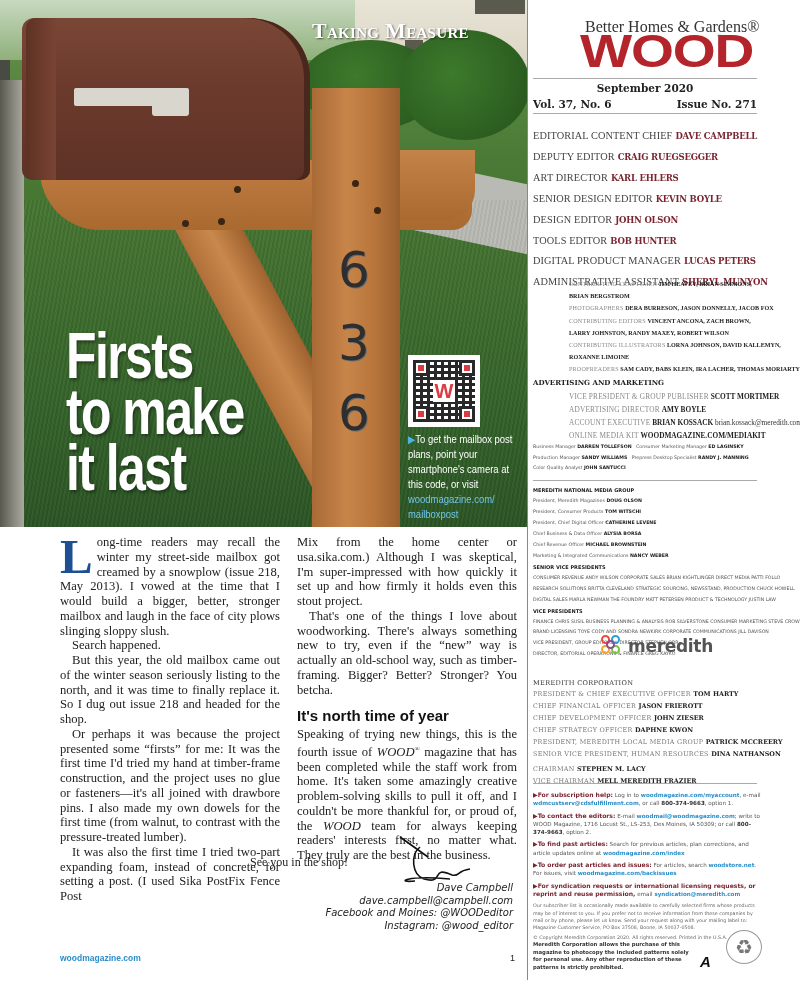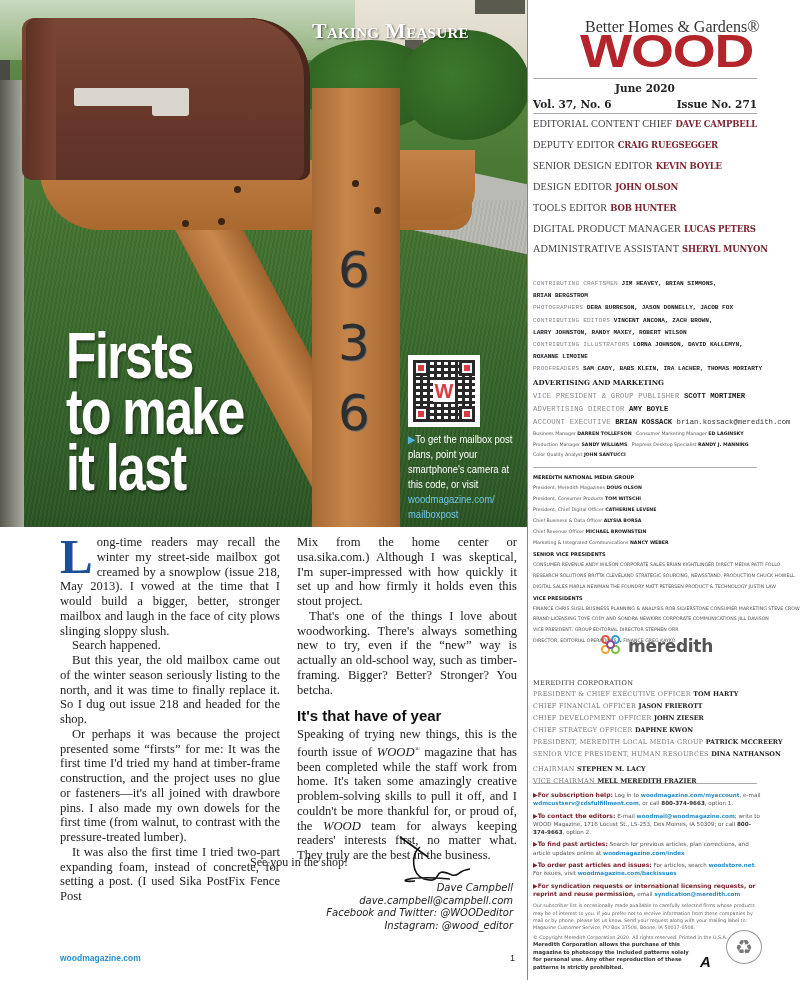--- a/index.html
+++ b/index.html
@@ -103,29 +103,29 @@
   .logo { position: absolute; left: 47px; top: 29px; font-family: "Liberation Sans", sans-serif; font-weight: bold;
     font-size: 48px; color: #b3242b; letter-spacing: -1px; transform: scaleX(1.15) scaleY(0.95);
     transform-origin: left top; line-height: 1; }
   .tm { position: absolute; left: 184px; top: 33px; font-size: 6px; color: #666; }
   .rule { position: absolute; left: 0; height: 1px; background: #aaa; }
   .month { position: absolute; left: 0; width: 224px; top: 82px; text-align: center; font-family: "DejaVu Serif", serif;
     font-weight: bold; font-size: 10.5px; color: #222; }
   .volrow { position: absolute; left: 0; width: 224px; top: 98px; display: flex; justify-content: space-between;
     font-family: "DejaVu Serif", serif; font-weight: bold; font-size: 10.5px; color: #222; }
 
-  .staff { position: absolute; left: 0; top: 114px; width: 262px; }
+  .staff { position: absolute; left: 0; top: 126px; width: 262px; }
   .staff-row { font-family: "Liberation Serif", serif; font-size: 10.3px; line-height: 19.9px; color: #444;
     white-space: nowrap; letter-spacing: 0.1px; }
   .staff-row .title { text-transform: uppercase; font-weight: normal; }
   .staff-row .name { font-family: "DejaVu Serif", serif; font-weight: bold; color: #7a2530; font-size: 8.5px;
     letter-spacing: -0.2px; margin-left: 3px; }
 
   .contrib { position: absolute; left: 0; top: 278px; width: 262px; }
-  .c-row { font-family: Liberation Mono, monospace; font-size: 6.1px; line-height: 12.2px; color: #333; white-space: nowrap; }
+  .c-row { font-family: Liberation Serif, serif; font-size: 6.1px; line-height: 12.2px; color: #333; white-space: nowrap; margin-left: 36px; }
   .c-row .t { color: #888; text-transform: uppercase; letter-spacing: 0.2px; }
   .c-row .n { font-weight: bold; color: #222; }
   .c-head { font-family: "DejaVu Serif", serif; font-weight: bold; font-size: 7px; color: #222; line-height: 14px; }
   .c-row.big { font-size: 7.3px; line-height: 13px; }
 
   .tiny { font-family: "DejaVu Sans", sans-serif; font-size: 4.7px; line-height: 10.9px; color: #555; white-space: nowrap; }
   .tiny .n { font-weight: bold; color: #222; }
   .tiny-head { font-family: "DejaVu Sans", sans-serif; font-weight: bold; font-size: 5px; color: #222; line-height: 11px; }
 
   .meredith-logo { position: absolute; left: 68px; top: 635px; display: flex; align-items: center; gap: 5px; }
@@ -216,56 +216,57 @@
     <div class="col col1">
       <p class="first"><span class="dropcap">L</span><span>ong-time readers may recall the winter my street-side mailbox got creamed by a snowplow (issue 218, May 2013). I vowed at the time that I would build a bigger, better, stronger mailbox and laugh in the face of city plows slinging sloppy slush.</span></p>
       <p>Search happened.</p>
       <p>But this year, the old mailbox came out of the winter season seriously listing to the north, and it was time to finally replace it. So I dug out issue 218 and headed for the shop.</p>
       <p>Or perhaps it was because the project presented some “firsts” for me: It was the first time I'd tried my hand at timber-frame construction, and the project uses no glue or fasteners—it's all joined with drawbore pins. I also made my own dowels for the first time (from walnut, to contrast with the pressure-treated lumber).</p>
       <p>It was also the first time I tried two-part expanding foam, instead of concrete, for setting a post. (I used Sika PostFix Fence Post</p>
     </div>
     <div class="col col2">
       <p class="first">Mix from the home center or usa.sika.com.) Although I was skeptical, I'm super-impressed with how quickly it set up and how firmly it holds even this stout project.</p>
       <p>That's one of the things I love about woodworking. There's always something new to try, even if the “new” way is actually an old-school way, such as timber-framing. Bigger? Better? Stronger? You betcha.</p>
-      <div class="subhead">It's that have of year</div>
+      <div class="subhead">It's north time of year</div>
       <p class="first"><span>Speaking of trying new things, this is the fourth issue of </span><i>WOOD</i><sup style="font-size:7px">®</sup><span> magazine that has been completed while the staff work from home. It's taken some amazingly creative problem-solving skills to pull it off, and I couldn't be more thankful for, or proud of, the </span><i>WOOD</i><span> team for always keeping readers' interests first, no matter what. They truly are the best in the business.</span></p>
     </div>
   </div>
 
   <div class="signoff">See you in the shop!</div>
   <svg class="signature" viewBox="0 0 90 50">
     <path d="M10 2 L38 22 M30 12 C20 20 22 40 34 44 M34 44 C55 50 40 30 62 40 C70 42 66 36 80 34 M25 46 C5 48 15 40 60 44" stroke="#111" stroke-width="1.6" fill="none"></path>
   </svg>
   <div class="sig-block">
     <div>Dave Campbell</div>
     <div>dave.campbell@campbell.com</div>
-    <div>Facebook and Twitter: @WOODeditor</div>
+    <div>Facebook and Moines: @WOODeditor</div>
     <div>Instagram: @wood_editor</div>
   </div>
   <div class="footer-url">woodmagazine.com</div>
   <div class="page-num">1</div>
 </div>
 
 <div class="divider-v"></div>
 
 <div class="right">
   <div class="bhg">Better Homes &amp; Gardens®</div>
   <div class="logo">WOOD</div>
   <div class="tm">®</div>
   <div class="rule" style="top:78px;width:224px;"></div>
-  <div class="month">June 2020</div>
+  <div class="month">September 2020</div>
   <div class="volrow">
     <span>Vol. 37, No. 6</span>
     <span>Issue No. 271</span>
   </div>
   <div class="rule" style="top:113px;width:224px;"></div>
 
   <div class="staff">
     <div class="staff-row"><span class="title">Editorial Content Chief</span><span class="name">DAVE CAMPBELL</span></div>
     <div class="staff-row"><span class="title">Deputy Editor</span><span class="name">CRAIG RUEGSEGGER</span></div>
+    <div class="staff-row"><span class="title">Art Director</span><span class="name">KARL EHLERS</span></div>
     <div class="staff-row"><span class="title">Senior Design Editor</span><span class="name">KEVIN BOYLE</span></div>
     <div class="staff-row"><span class="title">Design Editor</span><span class="name">JOHN OLSON</span></div>
     <div class="staff-row"><span class="title">Tools Editor</span><span class="name">BOB HUNTER</span></div>
     <div class="staff-row"><span class="title">Digital Product Manager</span><span class="name">LUCAS PETERS</span></div>
     <div class="staff-row"><span class="title">Administrative Assistant</span><span class="name">SHERYL MUNYON</span></div>
   </div>
 
   <div class="contrib">
     <div class="c-row"><span class="t">Contributing Craftsmen</span> <span class="n">JIM HEAVEY, BRIAN SIMMONS,</span></div>
     <div class="c-row"><span class="n">BRIAN BERGSTROM</span></div>
@@ -273,20 +274,21 @@
     <div class="c-row"><span class="t">Contributing Editors</span> <span class="n">VINCENT ANCONA, ZACH BROWN,</span></div>
     <div class="c-row"><span class="n">LARRY JOHNSTON, RANDY MAXEY, ROBERT WILSON</span></div>
     <div class="c-row"><span class="t">Contributing Illustrators</span> <span class="n">LORNA JOHNSON, DAVID KALLEMYN,</span></div>
     <div class="c-row"><span class="n">ROXANNE LIMOINE</span></div>
     <div class="c-row"><span class="t">Proofreaders</span> <span class="n">SAM CADY, BABS KLEIN, IRA LACHER, THOMAS MORIARTY</span></div>
 
     <div class="c-head">ADVERTISING AND MARKETING</div>
     <div class="c-row big"><span class="t">Vice President &amp; Group Publisher</span> <span class="n">SCOTT MORTIMER</span></div>
     <div class="c-row big"><span class="t">Advertising Director</span> <span class="n">AMY BOYLE</span></div>
     <div class="c-row big"><span class="t">Account Executive</span> <span class="n">BRIAN KOSSACK</span> <span>brian.kossack@meredith.com</span></div>
+    <div class="c-row big"><span class="t">Online Media Kit</span> <span class="n">WOODMAGAZINE.COM/MEDIAKIT</span></div>
 
     <div class="tiny"><span>Business Manager</span> <span class="n">DARREN TOLLEFSON</span> &nbsp; <span>Consumer Marketing Manager</span> <span class="n">ED LAGINSKY</span></div>
     <div class="tiny"><span>Production Manager</span> <span class="n">SANDY WILLIAMS</span> &nbsp; <span>Prepress Desktop Specialist</span> <span class="n">RANDY J. MANNING</span></div>
     <div class="tiny"><span>Color Quality Analyst</span> <span class="n">JOHN SANTUCCI</span></div>
 
     <div style="height:1px;background:#aaa;width:224px;margin:6px 0 4px 0;"></div>
 
     <div class="tiny-head">MEREDITH NATIONAL MEDIA GROUP</div>
     <div class="tiny"><span>President, Meredith Magazines</span> <span class="n">DOUG OLSON</span></div>
     <div class="tiny"><span>President, Consumer Products</span> <span class="n">TOM WITSCHI</span></div>

